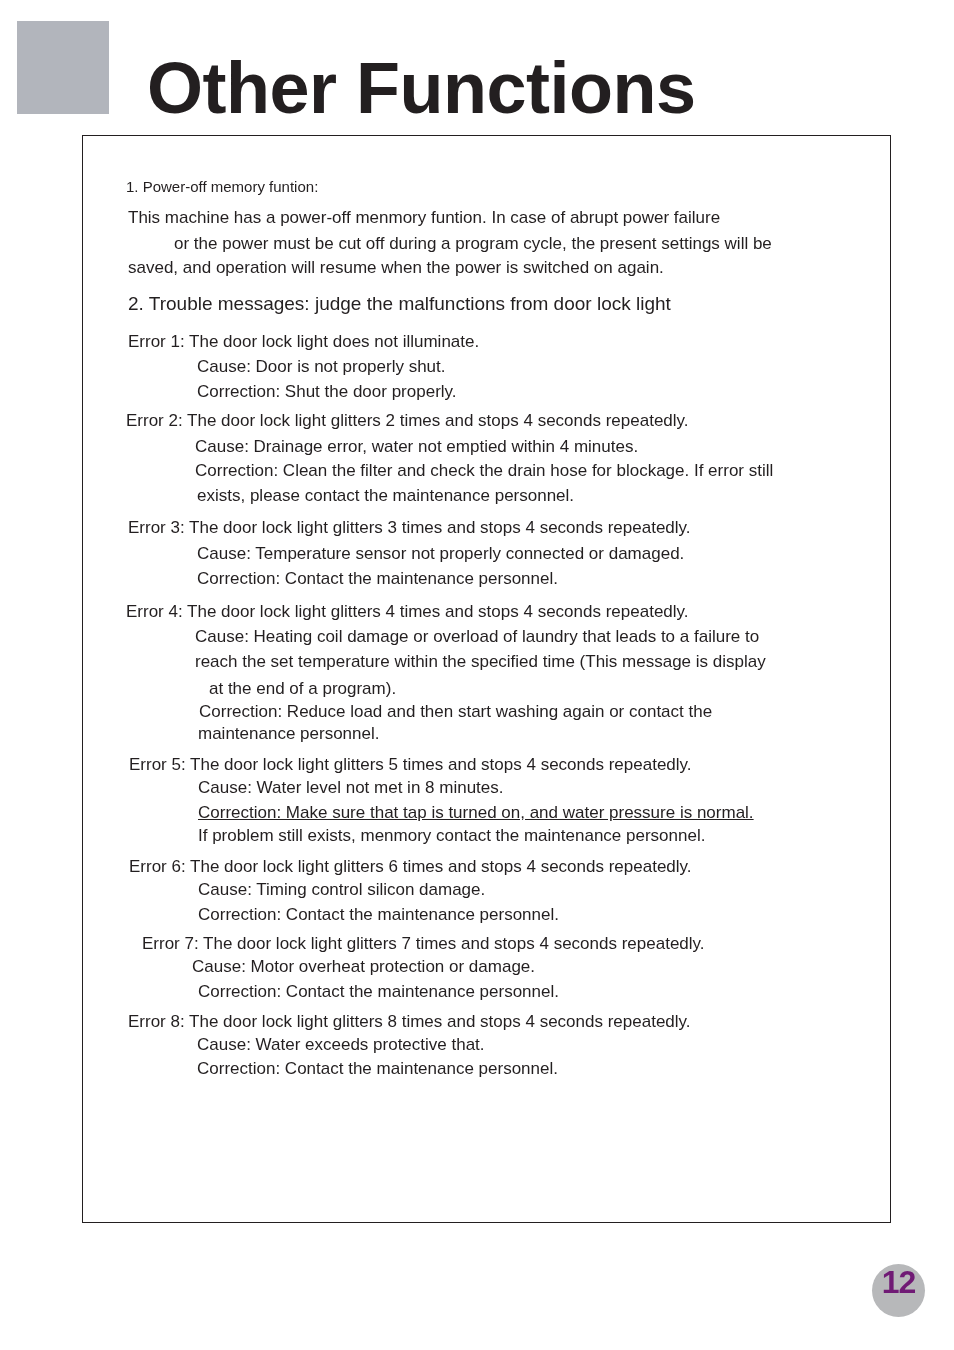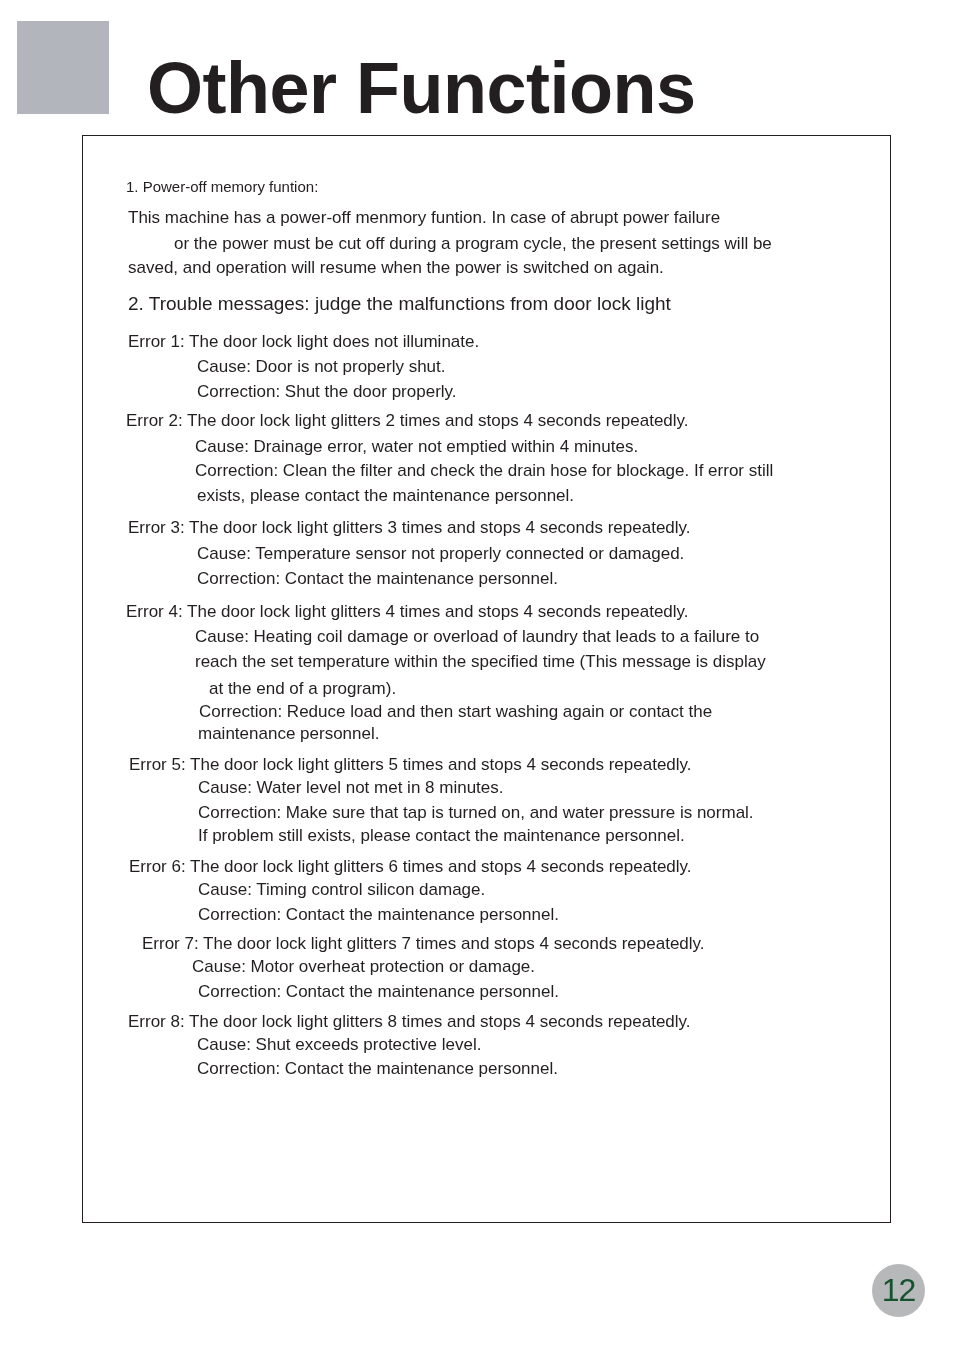--- a/index.html
+++ b/index.html
@@ -6,22 +6,22 @@
   body { width: 954px; height: 1350px; position: relative; overflow: hidden;
          font-family: "Liberation Sans", sans-serif; color: #231f20; }
   .tab-block { position: absolute; left: 17px; top: 21px; width: 92px; height: 93px; background: #b2b5bc; }
   .page-title { position: absolute; left: 147px; top: 50px; font-size: 72px; font-weight: bold;
                 letter-spacing: -0.5px; line-height: 76px; margin: 0; color: #231f20; }
   .frame { position: absolute; left: 82px; top: 135px; width: 809px; height: 1088px;
            border: 1.5px solid #231f20; box-sizing: border-box; }
   .txt { position: absolute; font-size: 17px; line-height: 20px; white-space: nowrap; color: #231f20; }
   .h { font-size: 15px; }
   .page-badge { position: absolute; left: 872px; top: 1264px; width: 53px; height: 53px; border-radius: 50%;
-                background: #b7b8ba; display: flex; align-items: center; justify-content: center;
-                font-size: 32px; color: #14532d; letter-spacing: -1px; }
+                background: #b7b8ba; display: flex; justify-content: center;
+                font-size: 32px; color: #701a75; letter-spacing: -1px; font-weight: bold; }
 </style>
 </head>
 <body>
 
 <div class="tab-block"></div>
 <h1 class="page-title">Other Functions</h1>
 <div class="frame"></div>
 
 <div class="txt h" style="left:126px;top:177px;">1. Power-off memory funtion:</div>
 <div class="txt" style="left:128px;top:208px;">This machine has a power-off menmory funtion. In case of abrupt power failure</div>
@@ -45,30 +45,30 @@
 
 <div class="txt" style="left:126px;top:602px;">Error 4: The door lock light glitters 4 times and stops 4 seconds repeatedly.</div>
 <div class="txt" style="left:195px;top:627px;">Cause: Heating coil damage or overload of laundry that leads to a failure to</div>
 <div class="txt" style="left:195px;top:652px;">reach the set temperature within the specified time (This message is display</div>
 <div class="txt" style="left:199px;top:679px;margin-left:10px;">at the end of a program).</div>
 <div class="txt" style="left:199px;top:702px;">Correction: Reduce load and then start washing again or contact the</div>
 <div class="txt" style="left:198px;top:724px;">maintenance personnel.</div>
 
 <div class="txt" style="left:129px;top:755px;">Error 5: The door lock light glitters 5 times and stops 4 seconds repeatedly.</div>
 <div class="txt" style="left:198px;top:778px;">Cause: Water level not met in 8 minutes.</div>
-<div class="txt" style="left:198px;top:803px;">Correction: Make sure that tap is turned on, and water pressure is normal.</div>
-<div class="txt" style="left:198px;top:826px;">If problem still exists, please contact the maintenance personnel.</div>
+<div class="txt" style="left:198px;top:803px;text-decoration:underline;">Correction: Make sure that tap is turned on, and water pressure is normal.</div>
+<div class="txt" style="left:198px;top:826px;">If problem still exists, menmory contact the maintenance personnel.</div>
 
 <div class="txt" style="left:129px;top:857px;">Error 6: The door lock light glitters 6 times and stops 4 seconds repeatedly.</div>
 <div class="txt" style="left:198px;top:880px;">Cause: Timing control silicon damage.</div>
 <div class="txt" style="left:198px;top:905px;">Correction: Contact the maintenance personnel.</div>
 
 <div class="txt" style="left:129px;top:934px;margin-left:13px;">Error 7: The door lock light glitters 7 times and stops 4 seconds repeatedly.</div>
 <div class="txt" style="left:184px;top:957px;margin-left:8px;">Cause: Motor overheat protection or damage.</div>
 <div class="txt" style="left:198px;top:982px;">Correction: Contact the maintenance personnel.</div>
 
 <div class="txt" style="left:128px;top:1012px;">Error 8: The door lock light glitters 8 times and stops 4 seconds repeatedly.</div>
-<div class="txt" style="left:197px;top:1035px;">Cause: Shut exceeds protective level.</div>
+<div class="txt" style="left:197px;top:1035px;">Cause: Water exceeds protective that.</div>
 <div class="txt" style="left:197px;top:1059px;">Correction: Contact the maintenance personnel.</div>
 
 <div class="page-badge">
   <span>12</span>
 </div>
 
 </body></html>

